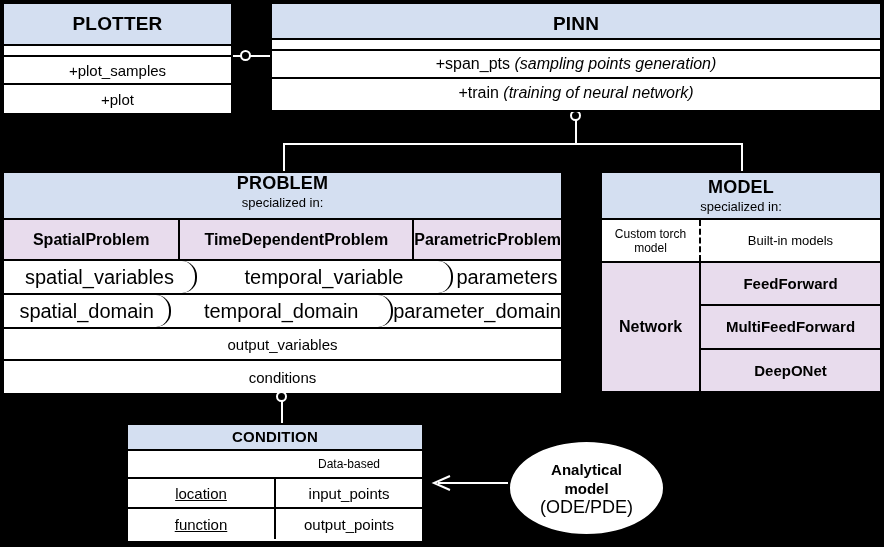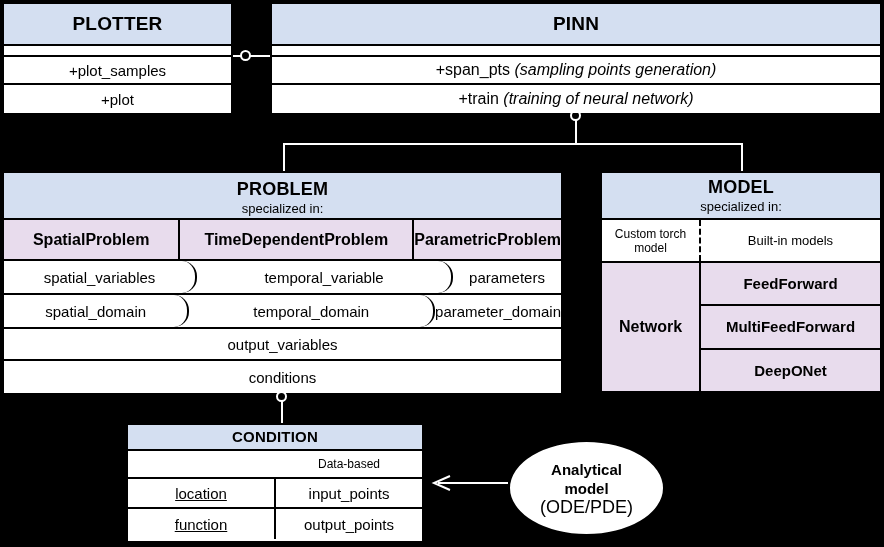--- a/index.html
+++ b/index.html
@@ -22,38 +22,38 @@
   .thin{height:9px;background:#fff;border-bottom:2px solid #000;}
   .it{font-style:italic;}
 
   
   #plotter{left:2px;top:2px;width:231px;height:110px;}
   #plotter .hdr{height:42px;line-height:40px;font-size:19px;}
   #plotter .row{height:28px;font-size:15px;}
 
   
   #pinn{left:270px;top:2px;width:612px;height:110px;}
-  #pinn .hdr{height:42px;line-height:40px;font-size:19px;}
+  #pinn .hdr{height:36px;line-height:40px;font-size:19px;}
   #pinn .row{height:28px;font-size:16px;}
 
   
   #problem{left:2px;top:171px;width:561px;height:222px;}
-  #problem .hdr{height:47px;padding-top:6px;}
+  #problem .hdr{height:47px;padding-top:0;}
   #problem .hdr .ttl{font-size:18px;line-height:21px;}
   #problem .hdr .sub{font-size:13px;line-height:17px;}
   #problem .r{display:flex;border-bottom:2px solid #000;box-sizing:border-box;}
   #problem .r:last-child{border-bottom:none;}
   #problem .r1{height:41px;}
   #problem .r2,#problem .r3{height:34px;}
   #problem .r4,#problem .r5{height:32px;}
   #problem .c1{width:193px;}
   #problem .c2{width:256px;}
   #problem .c3{flex:1;}
   #problem .r1 .cell{font-size:16px;font-weight:bold;}
-  #problem .r2 .cell,#problem .r3 .cell{font-size:15px;border-radius:15px;}
+  #problem .r2 .cell,#problem .r3 .cell{font-size:20px;border-radius:15px;}
   #problem .full{width:100%;font-size:15px;}
 
   
   #model{left:600px;top:171px;width:282px;height:222px;}
   #model .hdr{height:47px;padding-top:4px;}
   #model .hdr .ttl{font-size:18px;line-height:21px;}
   #model .hdr .sub{font-size:13px;line-height:17px;}
   #model .mrow{display:flex;box-sizing:border-box;}
   #model .toprow{height:43px;border-bottom:2px solid #000;}
   #model .lcol{width:99px;box-sizing:border-box;}

